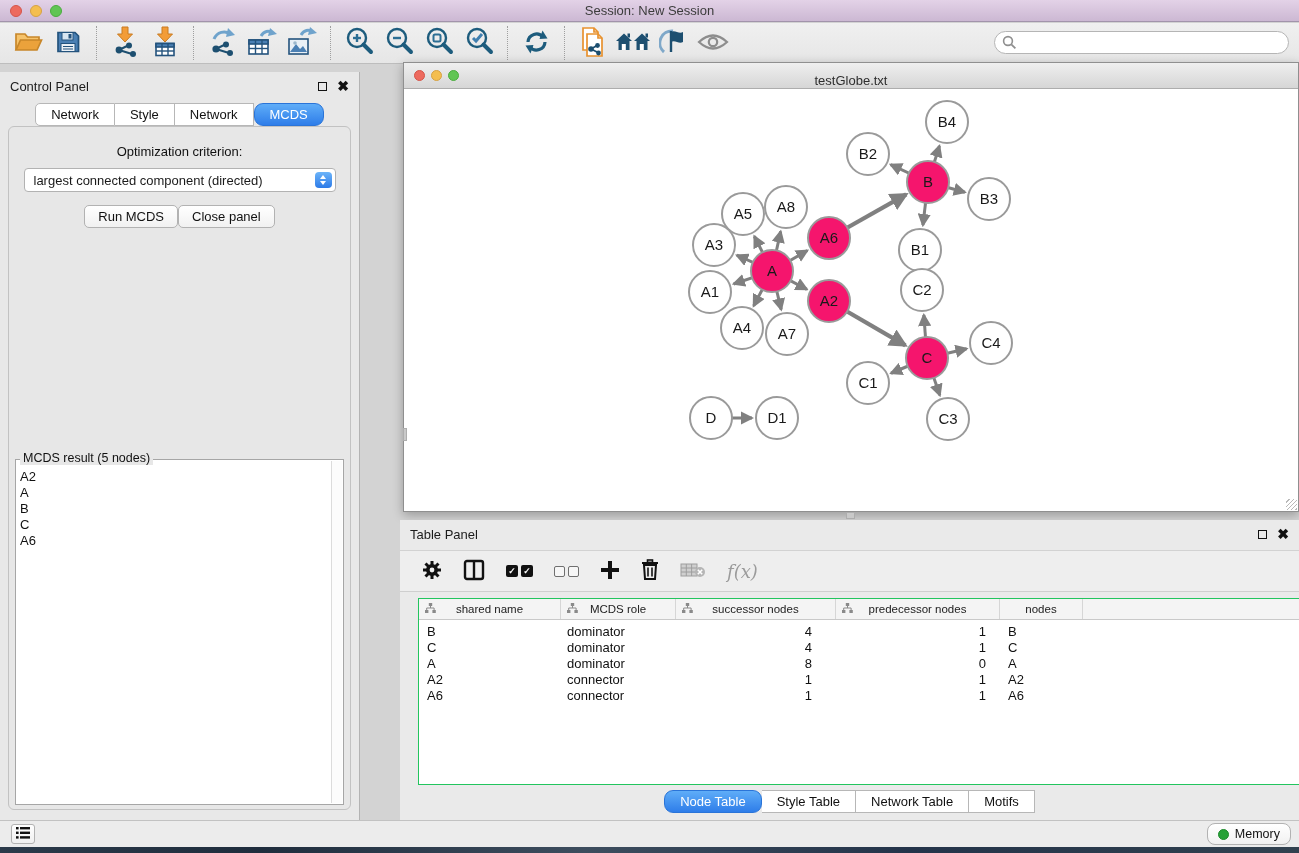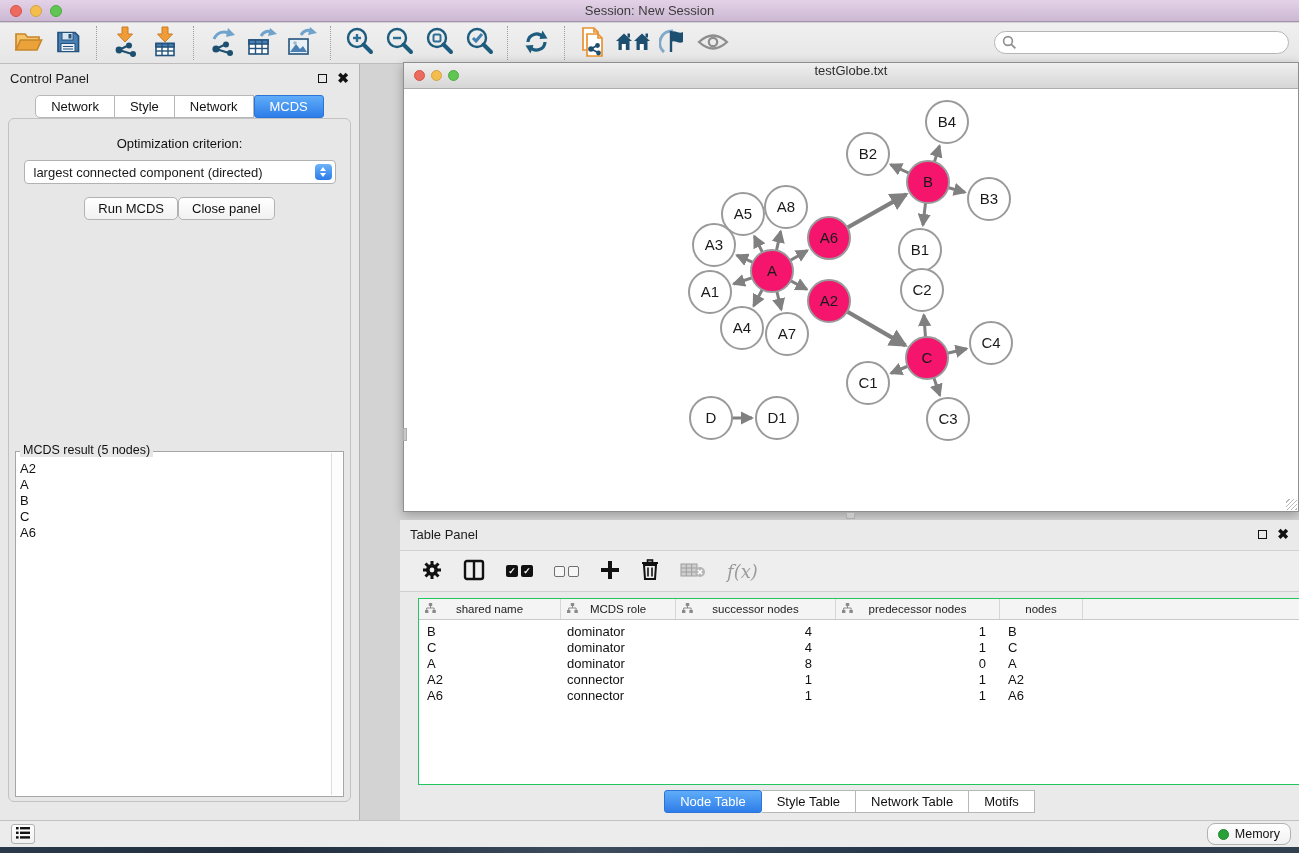--- a/index.html
+++ b/index.html
@@ -22,33 +22,33 @@
     background:linear-gradient(#f0f0f0,#e6e6e6); border-bottom:1px solid #bdbdbd;
     display:flex; align-items:center; padding-left:8px; }
   .tb-btn { height:36px; min-width:40px; display:flex; align-items:center; justify-content:center; }
   .tb-sep { height:34px; border-left:1px dotted #9f9f9f; margin:0 8px; }
   .search-wrap { position:absolute; right:10px; top:8px; }
   .search-input { width:295px; height:23px; border:1px solid #b5b5b5; border-radius:12px;
     background:#fff; padding:0 10px 0 26px; font-size:13px; outline:none; }
   .search-glass { position:absolute; left:8px; top:4px; }
 
   
-  .control-panel { position:absolute; left:0; top:64px; width:360px; height:756px;
+  .control-panel { position:absolute; left:0; top:72px; width:360px; height:756px;
     background:#e8e8e8; border-right:1px solid #b3b3b3; }
   .panel-head { height:28px; display:flex; align-items:center; padding:0 10px; }
   .panel-head .ph-title { font-size:13px; color:#1c1c1c; flex:1; }
   .ph-icons { display:flex; gap:10px; align-items:center; }
   .float-box { width:9px; height:9px; border:1.6px solid #111; display:inline-block; }
   .close-x { font-size:14px; font-weight:bold; color:#111; line-height:10px; }
   .seg-row { display:flex; justify-content:center; margin-top:3px; }
   .seg button { height:23px; padding:0 15px; background:#fff; border:1px solid #b7b7b7;
     border-left:none; font-size:13px; color:#111; }
   .seg button:first-child { border-left:1px solid #b7b7b7; border-radius:5px 0 0 5px; }
   .seg button.active { background:linear-gradient(#5fadf8,#2e7de9); color:#fff;
-    border:1px solid #2a74d8; border-radius:3px;text-align:center; }
+    border:1px solid #2a74d8; border-radius:9px;text-align:center; }
   .cp-body { position:absolute; left:8px; right:8px; top:54px; bottom:18px;
     background:#e7e7e7; border:1px solid #c2c2c2; border-radius:6px; }
   .opt-label { text-align:center; margin-top:17px; font-size:13px; color:#111; }
   .dropdown { position:relative; margin:9px auto 0 auto; width:312px; height:24px;
     background:#fff; border:1px solid #b2b2b2; border-radius:4px;
     display:flex; align-items:center; padding:0 26px 0 9px; font-size:13px; }
   .stepper { position:absolute; right:3px; top:3px; width:17px; height:16px; border-radius:4px;
     background:linear-gradient(#6cb4f9,#2d7be8); display:flex; flex-direction:column;
     align-items:center; justify-content:center; }
   .tri-up { width:0; height:0; border-left:3.5px solid transparent; border-right:3.5px solid transparent;
@@ -65,21 +65,21 @@
   .result-list { position:absolute; left:0; right:13px; top:2px; bottom:0; overflow:hidden;
     padding:7px 0 0 4px; }
   .result-item { font-size:13px; line-height:16px; color:#111; }
   .result-track { position:absolute; right:1px; top:1px; bottom:1px; width:11px;
     border-left:1px solid #dcdcdc; background:#fcfcfc; }
 
   
   .net-window { position:absolute; left:403px; top:62px; width:896px; height:450px;
     background:#fff; border:1px solid #8f8f8f; box-shadow:0 3px 10px rgba(0,0,0,.28); }
   .net-titlebar { height:26px; background:linear-gradient(#efefef,#d6d6d6);
-    border-bottom:1px solid #adadad; position:relative; display:flex; align-items:flex-start; }
+    border-bottom:1px solid #adadad; position:relative; display:flex; align-items:flex-end; }
   .net-titlebar .lights { top:7px; gap:6px; }
   .net-titlebar .light { width:11px; height:11px; }
   .net-title { width:100%; text-align:center; font-size:13px; color:#2e2e2e; }
   .net-canvas { position:absolute; left:0; top:26px; right:0; bottom:0; background:#fff; }
   .resize-grip { position:absolute; right:1px; bottom:1px; width:11px; height:11px;
     background:repeating-linear-gradient(135deg,transparent 0 2px,#b9b9b9 2px 3px); }
   .scroll-stub-left { position:absolute; left:403px; top:428px; width:4px; height:13px;
     background:#c9c9c9; border:1px solid #adadad; }
   .scroll-stub-bottom { position:absolute; left:846px; top:512px; width:9px; height:7px;
     background:#c9c9c9; border:1px solid #adadad; }

